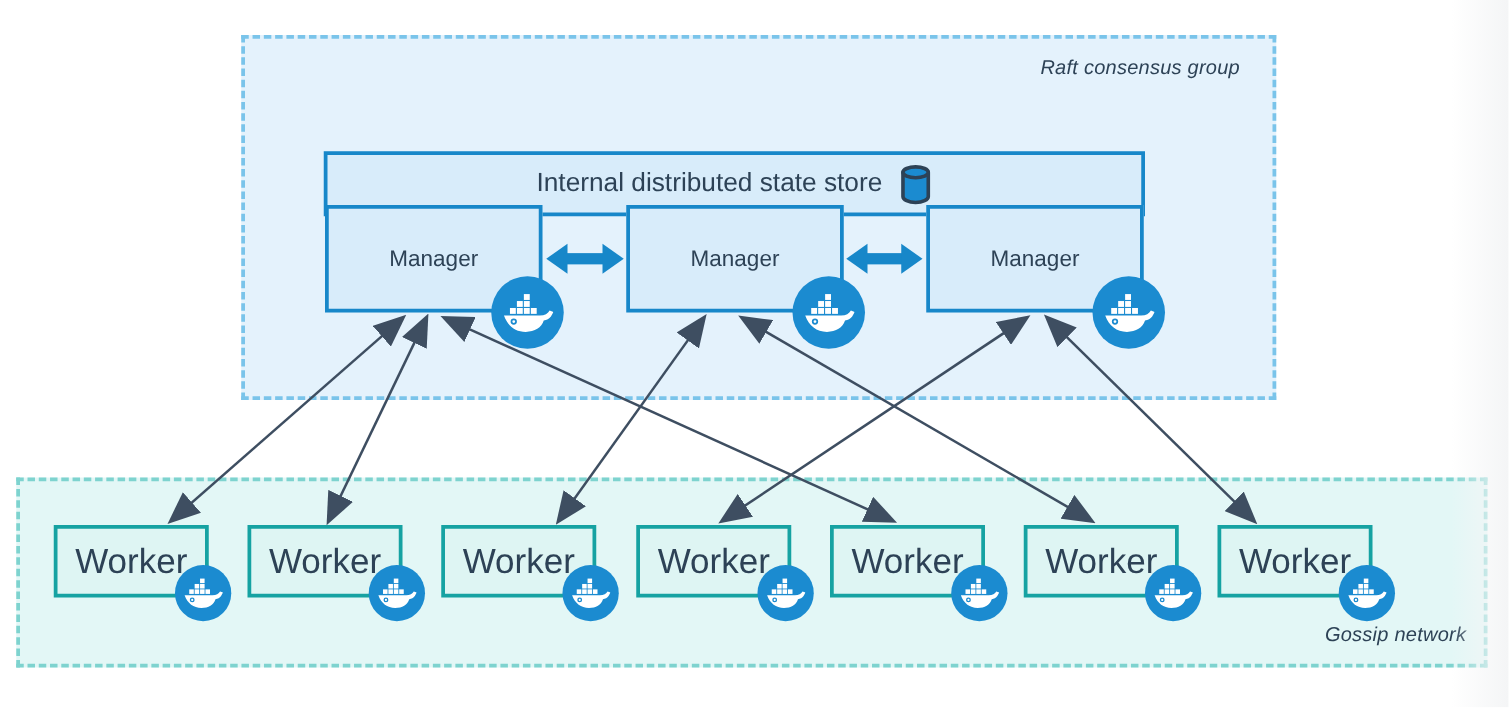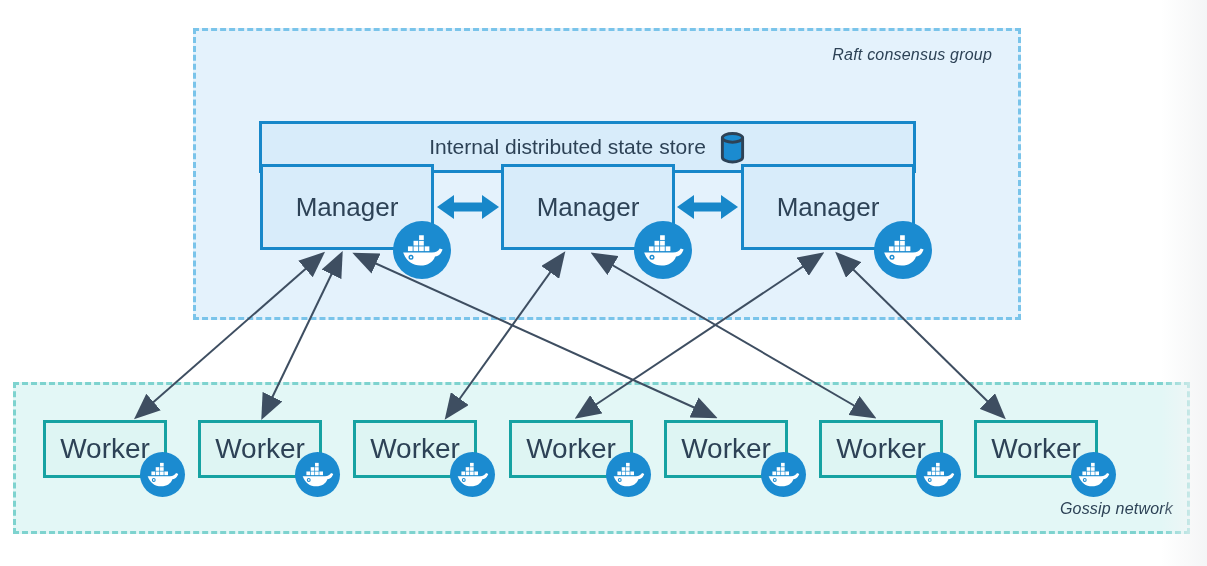--- a/index.html
+++ b/index.html
@@ -30,21 +30,21 @@
   .raft-label{top:15px;right:26px;}
   .gossip-label{bottom:13px;right:14px;}
 
   
   .overlay{position:absolute;left:0;top:0;width:1207px;height:566px;z-index:2;pointer-events:none;}
 
   
   .node{position:absolute;display:flex;align-items:center;justify-content:center;
     color:var(--text-dark);z-index:3;}
   .manager{width:174px;height:86px;top:164px;background:var(--box-fill);
-    border:3px solid var(--blue-border);font-size:26px;}
+    border:3px solid var(--blue-border);font-size:18px;}
   #manager-1{left:260px;}
   #manager-2{left:501px;}
   #manager-3{left:741px;}
   .worker{width:124px;height:58px;top:420px;background:var(--worker-fill);
     border:3px solid var(--teal-border);font-size:28px;}
   #worker-1{left:43px;}
   #worker-2{left:198px;}
   #worker-3{left:353px;}
   #worker-4{left:509px;}
   #worker-5{left:664px;}

